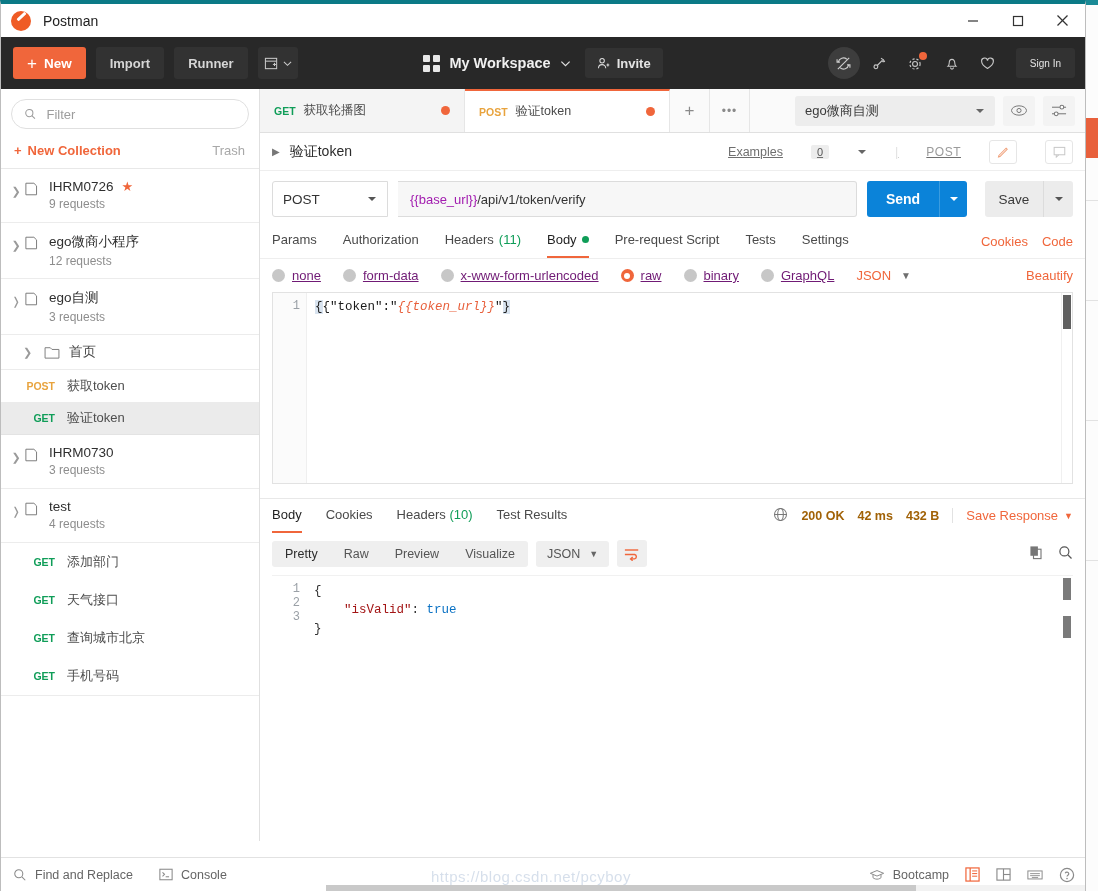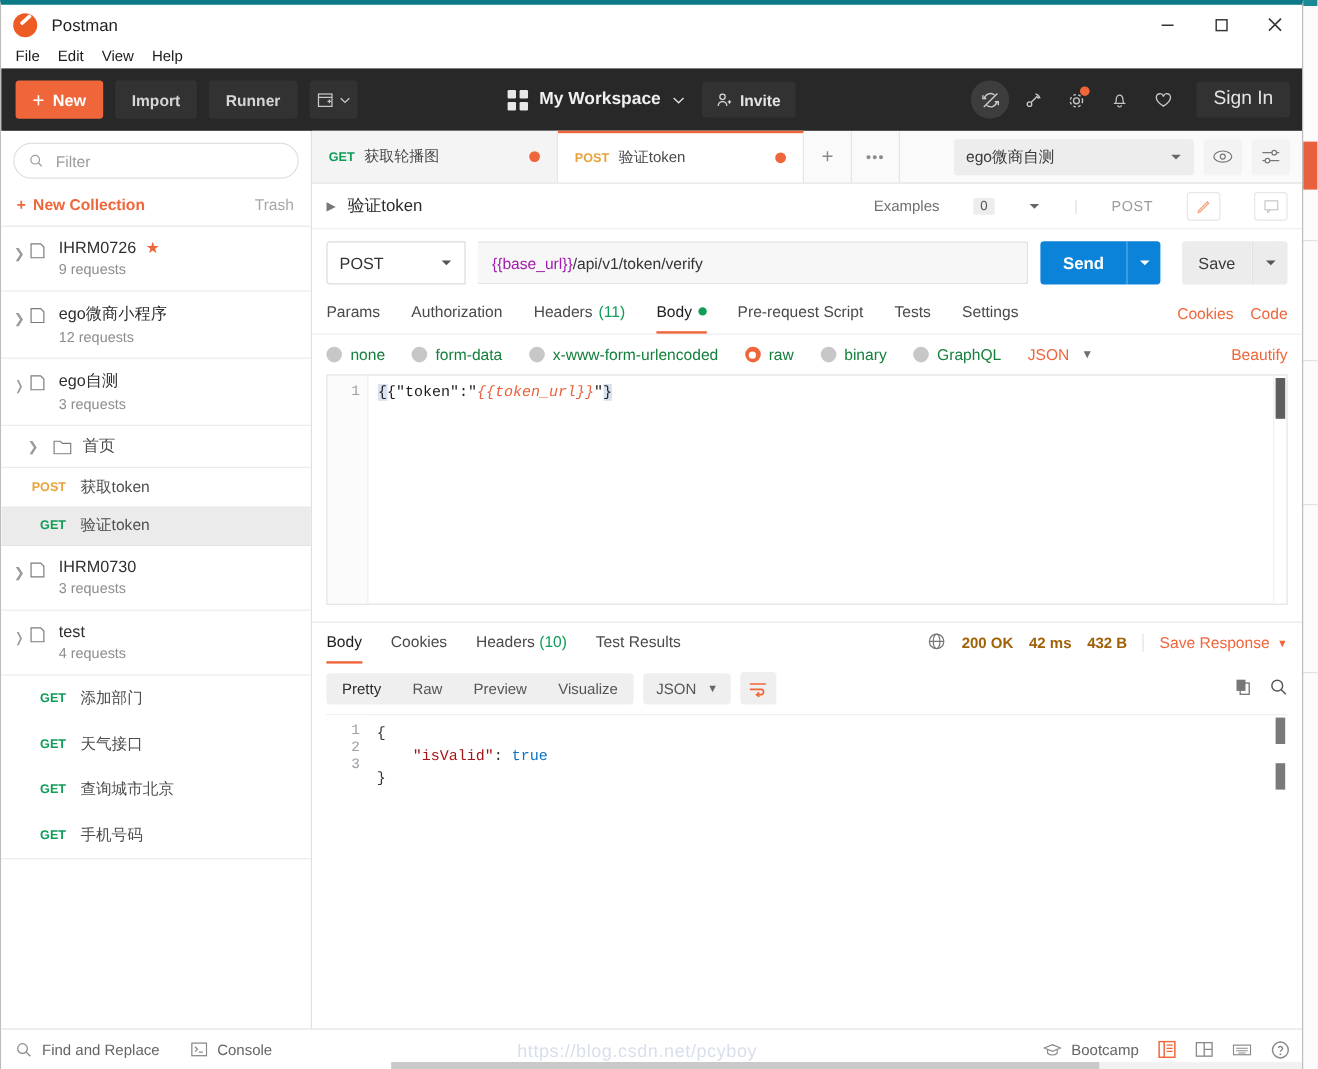--- a/index.html
+++ b/index.html
@@ -106,21 +106,21 @@
     display: flex; align-items: center; justify-content: center;
     color: #c7c7c7; position: relative;
   }
   .tb-ic.active { background: #3d3d3d; }
   .tb-ic .dot {
     position: absolute; right: 5px; top: 5px; width: 8px; height: 8px;
     border-radius: 50%; background: #f0663b;
   }
   .signin {
     background: #323232; color: #e4e4e4; height: 30px; border-radius: 3px;
-    display: flex; align-items: center; padding: 0 14px; font-size: 16px;
+    display: flex; align-items: center; padding: 0 14px; font-size: 10px;
     margin-left: 8px;
   }
 
   
   .body-split { display: flex; height: 752px; background: #fff; }
 
   
   .sidebar {
     width: 259px; border-right: 1px solid #e0e0e0; display: flex;
     flex-direction: column; background: #fff; flex: none;
@@ -210,21 +210,21 @@
     width: 32px; height: 30px; border-radius: 3px; background: #f3f3f3;
     display: flex; align-items: center; justify-content: center; color: #777;
   }
 
   .reqhdr {
     height: 38px; display: flex; align-items: center; padding: 0 12px;
     border-bottom: 1px solid #eee; gap: 10px;
   }
   .reqhdr .caret { color: #777; font-size: 10px; }
   .reqhdr .title { font-size: 14px; color: #2b2b2b; }
-  .reqhdr-right { margin-left: auto; display: flex; align-items: center; gap: 28px; font-size: 12.5px; color: #6f6f6f; }
+  .reqhdr-right { margin-left: auto; display: flex; align-items: center; gap: 28px; font-size: 12.5px; color: #6f6f6f; text-decoration: underline; }
   .ex-badge { background: #ededed; border-radius: 2px; padding: 1px 6px; font-size: 11px; color: #555; }
   .build-txt { color: #9b9b9b; font-size: 12px; letter-spacing: .5px; }
   .sq-btn {
     width: 28px; height: 24px; border: 1px solid #e6e6e6; border-radius: 3px;
     display: flex; align-items: center; justify-content: center; color: #c0c0c0;
   }
   .sq-btn.pen { color: #f3b394; }
 
   .urlrow { display: flex; align-items: center; padding: 10px 12px 8px 12px; gap: 10px; }
   .method-sel {
@@ -271,21 +271,21 @@
   }
   .rq-tab.active { color: #1f1f1f; border-bottom-color: #f0663b; }
   .rq-count { color: #0f9d58; }
   .green-dot { width: 7px; height: 7px; border-radius: 50%; background: #0f9d58; }
   .rq-right { margin-left: auto; display: flex; gap: 14px; }
   .orange-link { color: #f0663b; font-size: 13px; }
 
   .bodytypes {
     display: flex; align-items: center; padding: 9px 12px; gap: 0; font-size: 13px;
   }
-  .radio-item { display: flex; align-items: center; gap: 7px; margin-right: 22px; color: #15803d; }
+  .radio-item { display: flex; align-items: center; gap: 7px; margin-right: 22px; color: #701a75; text-decoration: underline; }
   .radio {
     width: 13px; height: 13px; border-radius: 50%; background: #c7c7c7;
     position: relative; flex: none;
   }
   .radio.on { background: #f0663b; }
   .radio.on::after {
     content:""; position:absolute; left:3.5px; top:3.5px; width:6px; height:6px;
     border-radius:50%; background:#fff;
   }
   .json-sel { display: flex; align-items: center; gap: 10px; color: #f0663b; font-size: 13px; }
@@ -406,26 +406,20 @@
         </div>
         <div class="wc">
           <svg width="13" height="13" viewBox="0 0 13 13">
               <line x1="1.5" y1="1.5" x2="11.5" y2="11.5" stroke="#333" stroke-width="1.3"></line>
               <line x1="11.5" y1="1.5" x2="1.5" y2="11.5" stroke="#333" stroke-width="1.3"></line>
             </svg>
         </div>
       </div>
     </div>
 
-    <div class="menubar">
-      <div class="menuitem">File</div>
-      <div class="menuitem">Edit</div>
-      <div class="menuitem">View</div>
-      <div class="menuitem">Help</div>
-    </div>
 
     <div class="toolbar">
       <div class="btn-new">
         <span class="plus">+</span>
         <span>New</span>
       </div>
       <div class="tb-btn">Import</div>
       <div class="tb-btn">Runner</div>
       <div class="tb-icon-btn">
         <svg width="15" height="15" viewBox="0 0 16 16">

